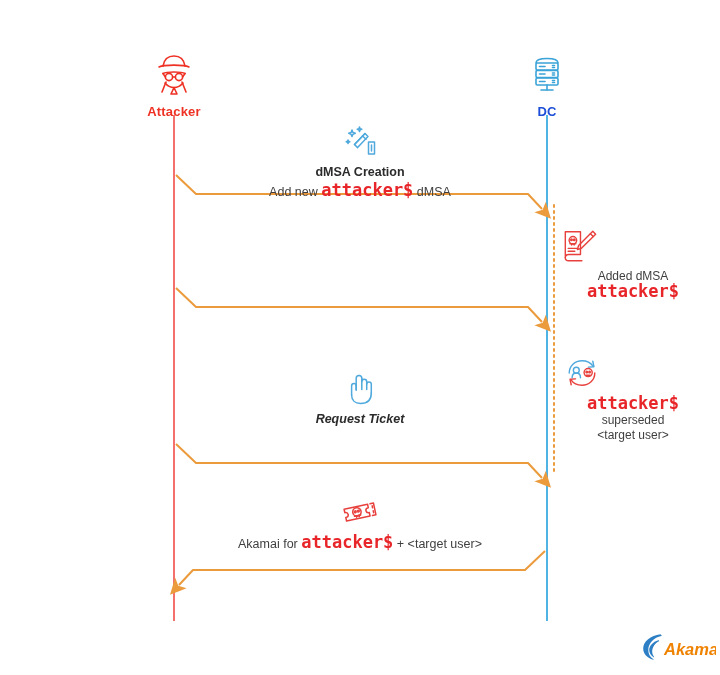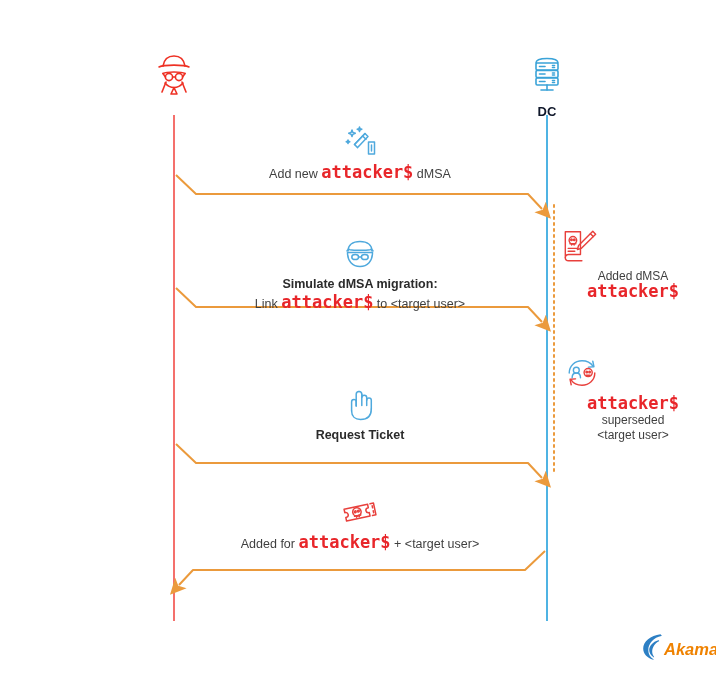--- a/index.html
+++ b/index.html
@@ -47,21 +47,21 @@
   }
   #actor-attacker {
     left: 94px;
     top: 50px;
   }
   #actor-attacker .actor-label { color: #ee3124; }
   #actor-dc {
     left: 467px;
     top: 50px;
   }
-  #actor-dc .actor-label { color: #0f172a; }
+  #actor-dc .actor-label { color: #1d4ed8; }
 
   
   .message {
     position: absolute;
     left: 182px;
     width: 356px;
     text-align: center;
   }
   .message .msg-icon {
     display: block;
@@ -83,21 +83,21 @@
   }
   .mono-red {
     font-family: "DejaVu Sans Mono", monospace;
     font-weight: bold;
     color: #e8262a;
     font-size: 17px;
   }
 
   #message-1 { top: 124px; }
   #message-2 { top: 236px; }
-  #message-3 { top: 387px; }
+  #message-3 { top: 371px; font-style: italic; }
   #message-4 { top: 494px; }
 
   
   .note {
     position: absolute;
     left: 558px;
     width: 150px;
     text-align: center;
   }
   .note .note-icon {
@@ -162,20 +162,21 @@
       <circle cx="19" cy="27" r="3.6"></circle>
       <circle cx="29" cy="27" r="3.6"></circle>
       <path d="M22.6 27 L25.4 27"></path>
       <path d="M13 23.5 L15.4 27"></path>
       <path d="M35 23.5 L32.6 27"></path>
       <path d="M15 33 C17.5 36 20.5 37.5 24 37.5 C27.5 37.5 30.5 36 33 33"></path>
       <path d="M16 32 L12 42"></path>
       <path d="M32 32 L36 42"></path>
       <path d="M24 37.5 L21 44 L27 44 Z"></path>
     </svg>
+    <div class="actor-label">Attacker</div>
   </div>
 
   <div class="actor" id="actor-dc">
     <svg class="actor-icon" viewBox="0 0 48 48" width="48" height="48" fill="none" stroke="#3aa3d8" stroke-width="1.6" stroke-linecap="round" stroke-linejoin="round">
       <path d="M13 13 C13 10 16 8.5 24 8.5 C32 8.5 35 10 35 13"></path>
       <rect x="13" y="13" width="22" height="7" rx="1.2"></rect>
       <rect x="13" y="20.5" width="22" height="7" rx="1.2"></rect>
       <rect x="13" y="28" width="22" height="7" rx="1.2"></rect>
       <path d="M16.5 16.5 L22 16.5"></path>
         <path d="M16.5 24 L22 24"></path>
@@ -196,35 +197,24 @@
     <svg class="msg-icon" viewBox="0 0 44 36" width="44" height="36" fill="none" stroke="#4fa9dd" stroke-width="1.5" stroke-linecap="round" stroke-linejoin="round">
       <path d="M14 6 L14.9 8.4 L17.3 9.3 L14.9 10.2 L14 12.6 L13.1 10.2 L10.7 9.3 L13.1 8.4 Z"></path>
       <path d="M21.5 3 L22.1 4.7 L23.8 5.3 L22.1 5.9 L21.5 7.6 L20.9 5.9 L19.2 5.3 L20.9 4.7 Z"></path>
       <path d="M10 16 L10.5 17.3 L11.8 17.8 L10.5 18.3 L10 19.6 L9.5 18.3 L8.2 17.8 L9.5 17.3 Z"></path>
       <path d="M27 9.5 L16.5 20.5"></path>
       <path d="M16.5 20.5 L19.6 23.6 L30 12.5 L27 9.5 Z"></path>
       <path d="M24.6 12 L28 15.3"></path>
       <path d="M30.5 18 L30.5 30 L36.5 30 L36.5 18 Z"></path>
       <path d="M33.5 21 L33.5 27"></path>
     </svg>
+    <div class="msg-title">dMSA Creation</div>
     <div class="msg-sub"><span>Add new </span><span class="mono-red">attacker$</span><span> dMSA</span></div>
   </div>
 
-  <div class="message" id="message-2">
-    <svg class="msg-icon" viewBox="0 0 44 36" width="44" height="36" fill="none" stroke="#4fa9dd" stroke-width="1.5" stroke-linecap="round" stroke-linejoin="round">
-      <path d="M10 15 C10 9 14.5 5.5 22 5.5 C29.5 5.5 34 9 34 15"></path>
-      <path d="M9 15 C9 14 10.5 13.4 12 13.7 C16 14.4 28 14.4 32 13.7 C33.5 13.4 35 14 35 15"></path>
-      <path d="M9.5 16.5 C9.5 25 14.5 30.5 22 30.5 C29.5 30.5 34.5 25 34.5 16.5 Z"></path>
-      <ellipse cx="17.2" cy="21" rx="3.4" ry="2.6"></ellipse>
-      <ellipse cx="26.8" cy="21" rx="3.4" ry="2.6"></ellipse>
-      <path d="M20.6 21 L23.4 21"></path>
-    </svg>
-    <div class="msg-title">Simulate dMSA migration:</div>
-    <div class="msg-sub"><span>Link </span><span class="mono-red">attacker$</span><span> to &lt;target user&gt;</span></div>
-  </div>
 
   <div class="message" id="message-3">
     <svg class="msg-icon" viewBox="0 0 44 36" width="44" height="36" fill="none" stroke="#4fa9dd" stroke-width="1.5" stroke-linecap="round" stroke-linejoin="round">
       <path d="M21 4.5 C19.3 4.5 18.2 5.7 18.2 7.3 L18.2 19"></path>
       <path d="M23.8 7.3 L23.8 18.5"></path>
       <path d="M23.8 10.5 C23.8 9.2 24.9 8.2 26.3 8.2 C27.7 8.2 28.7 9.2 28.7 10.5 L28.7 18.5"></path>
       <path d="M28.7 13.2 C28.7 12 29.7 11 31 11 C32.3 11 33.3 12 33.3 13.2 L33.3 22"></path>
       <path d="M18.2 19 L18.2 14.8 C18.2 13.5 17.1 12.6 15.9 12.6 C14.6 12.6 13.6 13.6 13.6 14.9 L13.6 24"></path>
       <path d="M13.6 24 C13.6 29.5 17.2 32.5 22.5 32.5 C28.3 32.5 33.3 29.6 33.3 22"></path>
       <path d="M21 4.5 C22.6 4.5 23.8 5.7 23.8 7.3"></path>
@@ -240,21 +230,21 @@
         <path d="M35.2 14.5 L35.2 16.5"></path>
         <path d="M35.2 19.5 L35.2 21.5"></path>
         <circle cx="19" cy="17.3" r="4.2"></circle>
         <circle cx="17.4" cy="16.8" r="0.9"></circle>
         <circle cx="20.6" cy="16.8" r="0.9"></circle>
         <path d="M15.8 21 L22.2 21"></path>
         <path d="M17.6 21 L17.6 22.4"></path>
         <path d="M20.4 21 L20.4 22.4"></path>
       </g>
     </svg>
-    <div class="msg-sub"><span>Added for </span><span class="mono-red">attacker$</span><span>  + &lt;target user&gt;</span></div>
+    <div class="msg-sub"><span>Akamai for </span><span class="mono-red">attacker$</span><span>  + &lt;target user&gt;</span></div>
   </div>
 
   <div class="note" id="note-1">
     <svg class="note-icon" viewBox="0 0 40 38" width="40" height="38" fill="none" stroke="#e8403c" stroke-width="1.5" stroke-linecap="round" stroke-linejoin="round">
       <path d="M4.5 4 L20.5 4 L20.5 28 L8 28 C6 28 4.5 29.4 4.5 31.4 Z"></path>
       <path d="M4.5 31.4 C4.5 33.3 6 34.6 8 34.6 L22 34.6"></path>
       <circle cx="12.5" cy="13" r="4"></circle>
       <circle cx="11" cy="12.5" r="0.85"></circle>
       <circle cx="14" cy="12.5" r="0.85"></circle>
       <path d="M9.4 16.6 L15.6 16.6"></path>

